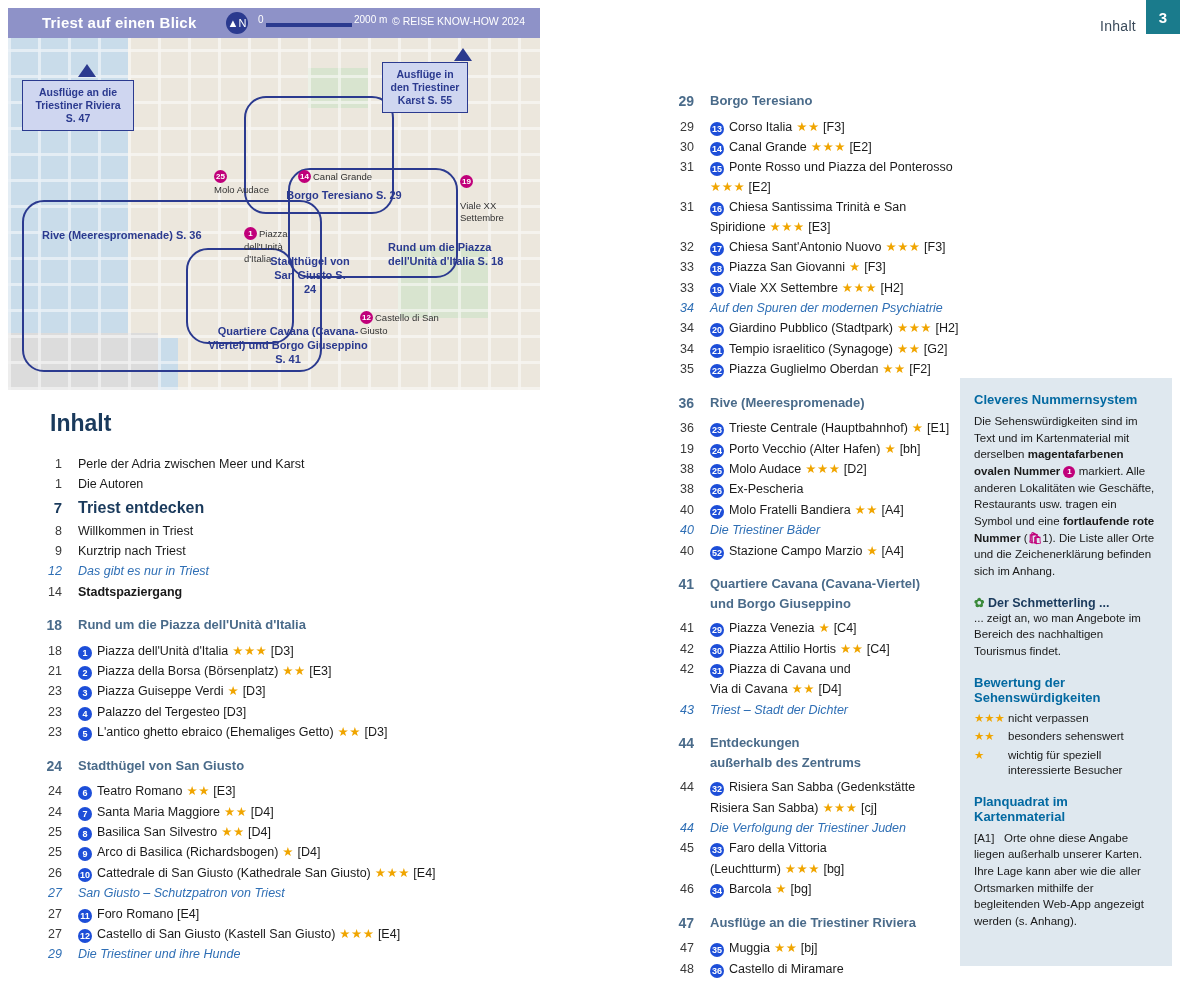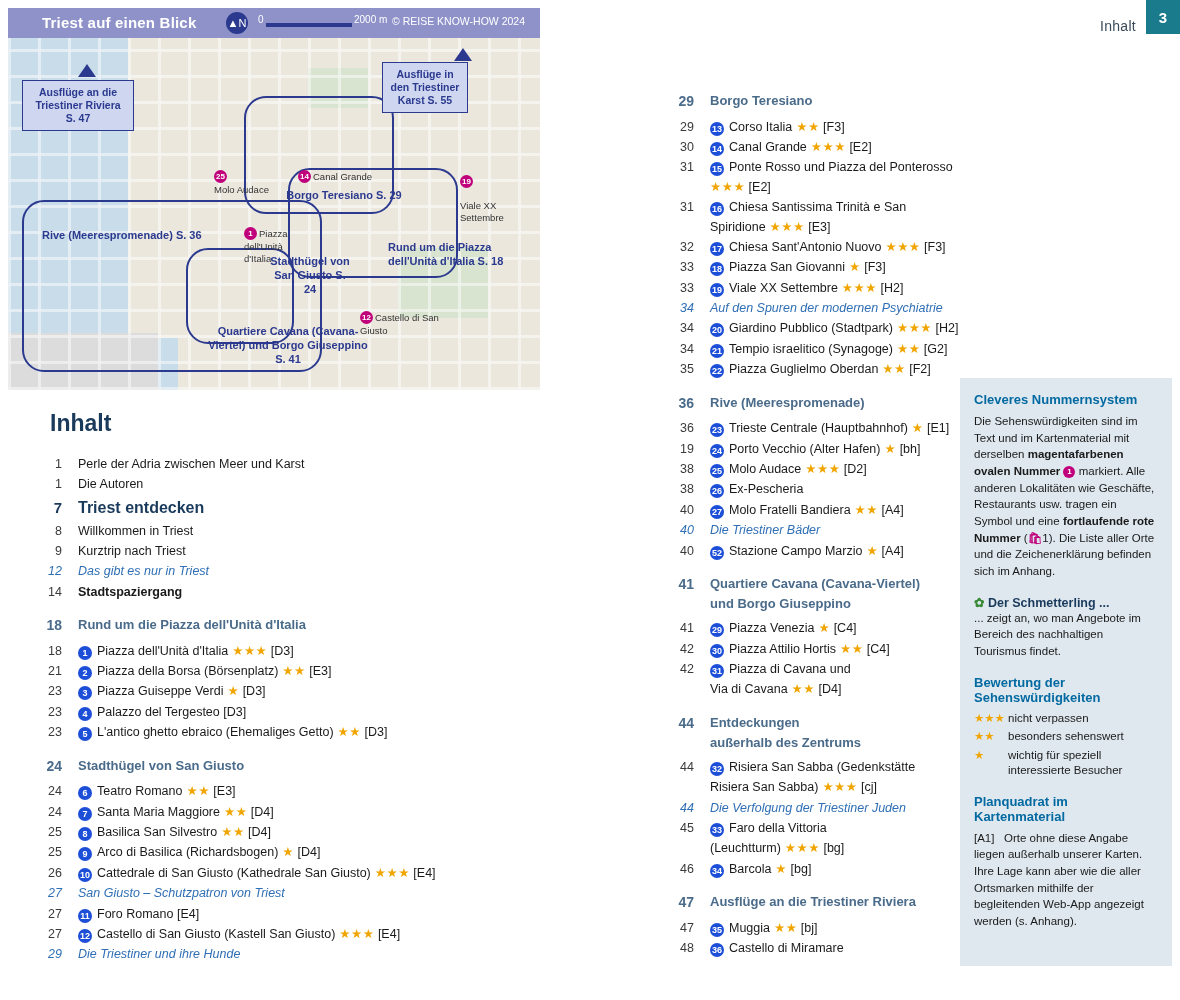--- a/index.html
+++ b/index.html
@@ -453,20 +453,24 @@
         <div class="txt" style="white-space: pre-line;"><span class="num-badge">30</span><span>Piazza Attilio Hortis</span><span class="stars"> ★★</span><span class="grid-ref">  [C4]</span></div>
       </div>
       <div class="row">
         <div class="pg">42</div>
         <div class="txt" style="white-space: pre-line;"><span class="num-badge">31</span><span>Piazza di Cavana und</span></div>
       </div>
       <div class="row cont">
         <div class="pg"></div>
         <div class="txt" style="white-space: pre-line;"><span>Via di Cavana</span><span class="stars"> ★★</span><span class="grid-ref">  [D4]</span></div>
       </div>
+      <div class="row italic">
+        <div class="pg">43</div>
+        <div class="txt" style="white-space: pre-line;"><span>Triest – Stadt der Dichter</span></div>
+      </div>
       <div class="row section">
         <div class="pg">44</div>
         <div class="txt" style="white-space: pre-line;"><span>Entdeckungen
 außerhalb des Zentrums</span></div>
       </div>
       <div class="row">
         <div class="pg">44</div>
         <div class="txt" style="white-space: pre-line;"><span class="num-badge">32</span><span>Risiera San Sabba (Gedenkstätte</span></div>
       </div>
       <div class="row cont">

